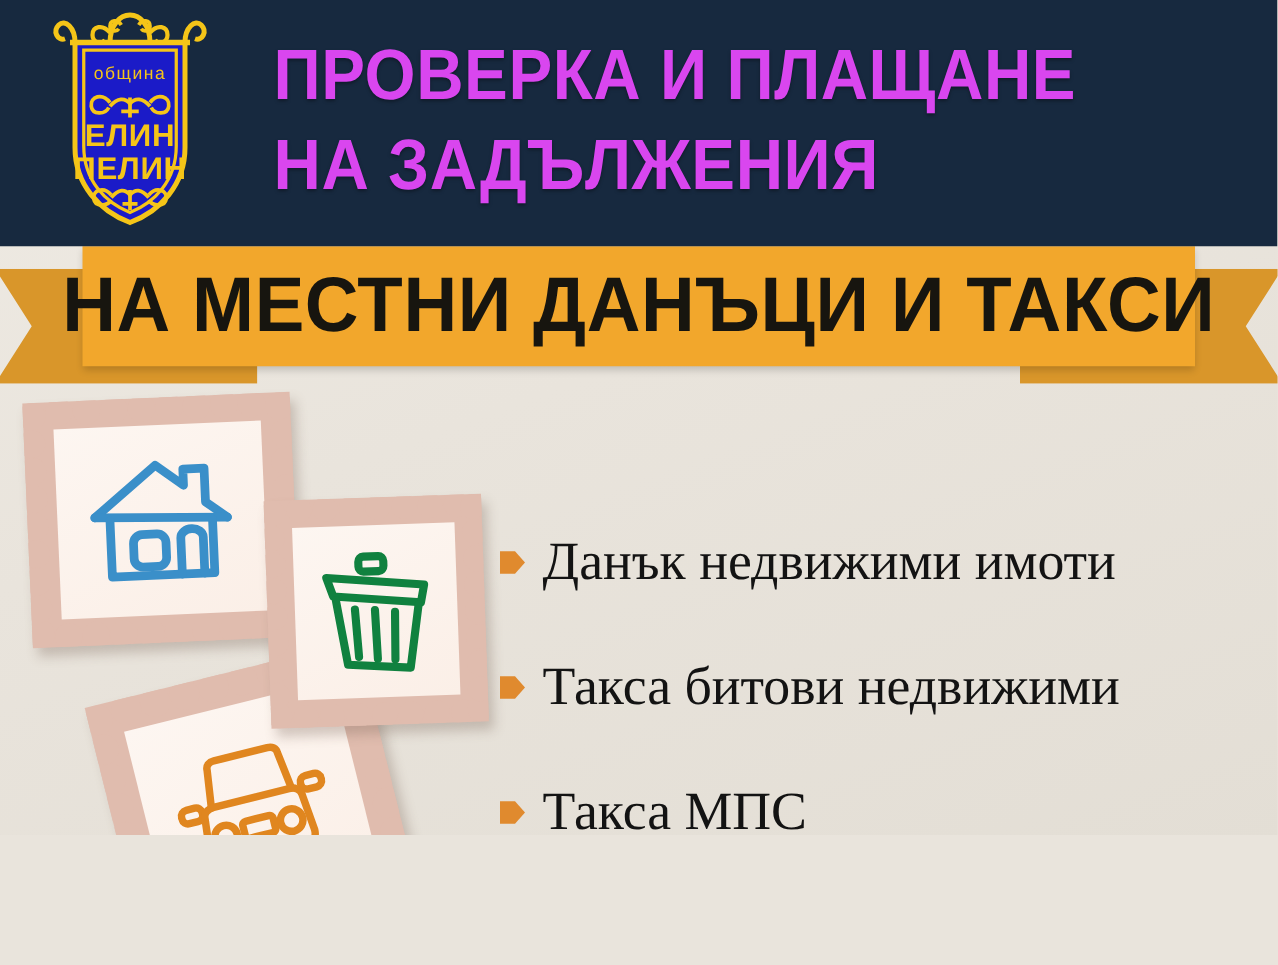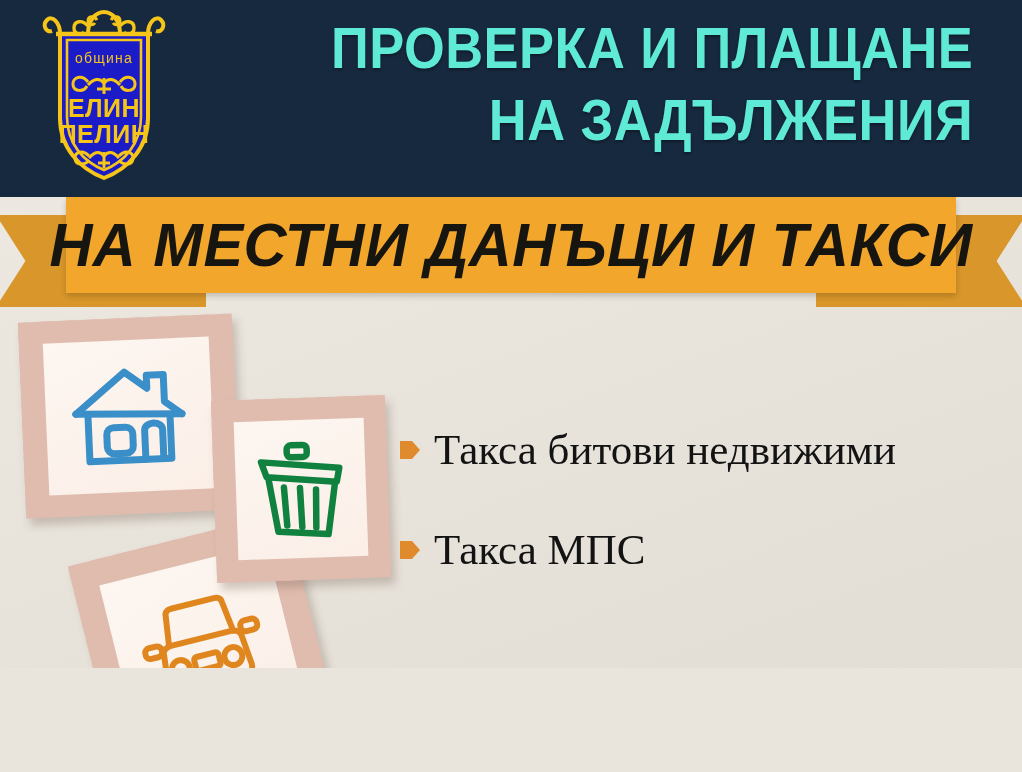--- a/index.html
+++ b/index.html
@@ -20,23 +20,23 @@
     position:absolute;left:0;top:0;width:1022px;height:197px;
     background:#17293f;
     z-index:5;
   }
   #logo{
     position:absolute;left:36px;top:6px;width:136px;height:182px;
   }
   #logo svg{display:block;width:136px;height:182px;}
 
   #header-titles{
-    position:absolute;left:186px;top:12px;width:820px;
-    text-align:right;
-    color:#5eead4;
+    position:absolute;left:186px;top:24px;width:820px;
+    text-align:left;
+    color:#d946ef;
   }
   .hdr-line{
     font-family:"Liberation Sans", sans-serif;
     font-weight:bold;
     font-size:57px;
     line-height:72px;
     letter-spacing:0.5px;
     transform:scaleX(0.92);
     transform-origin:center;
     white-space:nowrap;
@@ -55,21 +55,20 @@
     clip-path:polygon(0 0,100% 0,100% 100%,0 100%,14% 50%);
   }
   #ribbon-tail-right{
     right:-4px;width:210px;
     clip-path:polygon(0 0,100% 0,86% 50%,100% 100%,0 100%);
   }
   #ribbon-band{
     position:absolute;left:66px;top:0px;width:890px;height:96px;
     background:#f2a72c;
     box-shadow:0 3px 6px rgba(0,0,0,0.18);
-    font-style:italic;
   }
   #ribbon-text{
     position:absolute;left:0;top:0;width:890px;height:96px;
     display:flex;align-items:center;justify-content:center;
     color:#17150f;
     font-family:"Liberation Sans", sans-serif;
     font-weight:bold;
     font-size:62px;
     line-height:62px;
     letter-spacing:0.5px;
@@ -340,20 +339,28 @@
         <circle cx="88" cy="66" r="9"></circle>
         <rect x="49" y="58" width="25" height="14" rx="3"></rect>
         <path d="M26 88 L26 97 C26 100 28 101 31 101 L37 101 C40 101 42 100 42 97 L42 88"></path>
         <path d="M80 88 L80 97 C80 100 82 101 85 101 L91 101 C94 101 96 100 96 97 L96 88"></path>
       </svg>
     </div>
   </div>
 
   <div id="list">
 
+    <div class="list-item">
+      <span class="bullet">
+        <svg width="20" height="24" viewBox="0 0 20 24">
+          <path d="M0 3 L12 3 L20 12 L12 21 L0 21 Z" fill="#e08a2e"></path>
+        </svg>
+      </span>
+      <span class="list-label">Данък недвижими имоти</span>
+    </div>
 
     <div class="list-item">
       <span class="bullet">
         <svg width="20" height="24" viewBox="0 0 20 24">
           <path d="M0 3 L12 3 L20 12 L12 21 L0 21 Z" fill="#e08a2e"></path>
         </svg>
       </span>
       <span class="list-label">Такса битови недвижими</span>
     </div>
 

